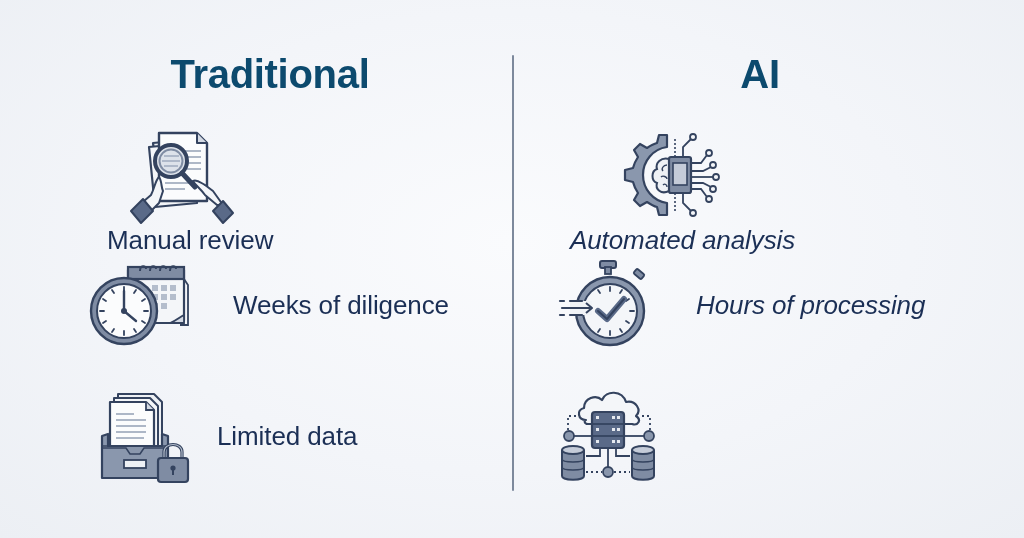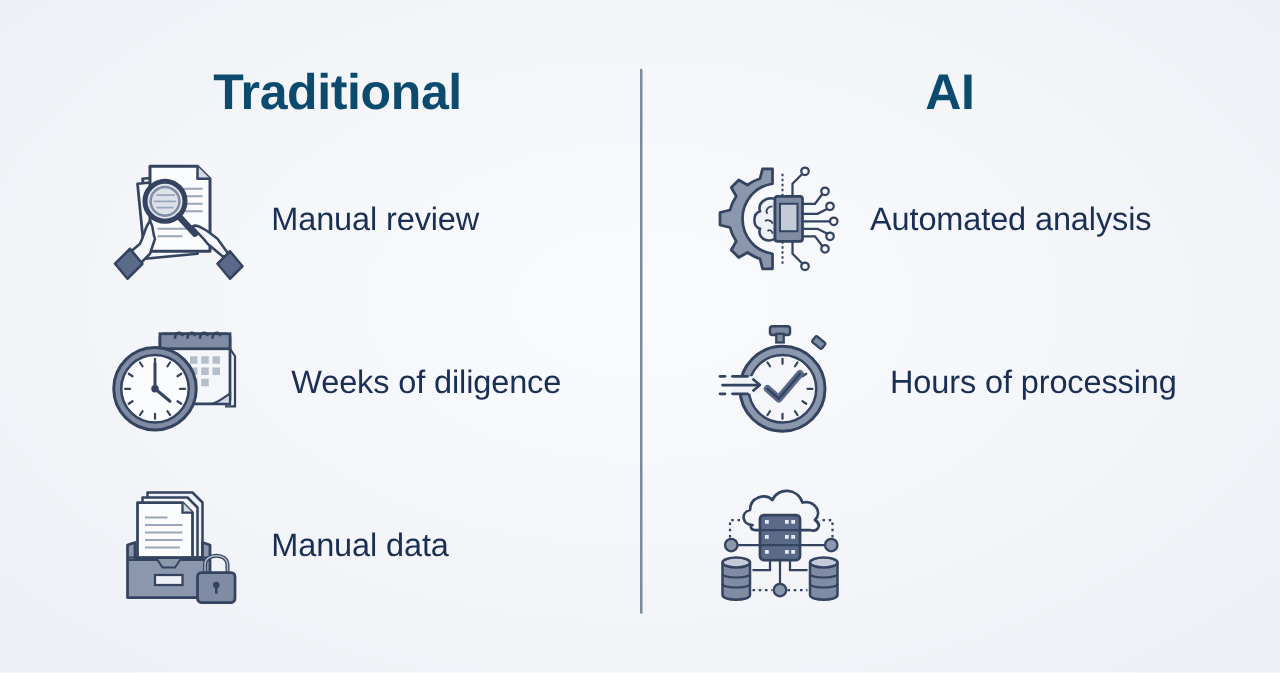--- a/index.html
+++ b/index.html
@@ -49,24 +49,24 @@
   }
   .item .label {
     font-size: 26px;
     font-weight: 400;
     color: #1b2f55;
     white-space: nowrap;
     letter-spacing: -0.1px;
   }
   .left-item { left: 86px; }
   .left-item .label { margin-left: 21px; }
-  .right-item { left: 572px; }
+  .right-item { left: 556px; font-style: italic; }
   .right-item .label { margin-left: 14px; }
 
-  .row-1 { top: 125px; }
+  .row-1 { top: 125px; flex-direction: column; }
   .row-2 { top: 255px; gap: 16px; }
   .row-3 { top: 386px; }
 </style>
 </head>
 <body>
 
 <div>
 
   <h1 class="column-title title-left">Traditional</h1>
   <h1 class="column-title title-right">AI</h1>
@@ -180,21 +180,21 @@
         <path d="M16 62 L40 62 L44 68 L54 68 L58 62 L82 62" fill="none" stroke="#34435f" stroke-width="1.6"></path>
         <rect x="38" y="74" width="22" height="8" fill="#eef1f5" stroke="#34435f" stroke-width="1.8"></rect>
 
         <path d="M78 74 L78 66 C78 56 96 56 96 66 L96 74" fill="none" stroke="#34435f" stroke-width="3.2"></path>
         <path d="M78 74 L78 66 C78 56 96 56 96 66 L96 74" fill="none" stroke="#b4bdcc" stroke-width="1.2"></path>
         <rect x="72" y="72" width="30" height="24" rx="3" fill="#7f8ca3" stroke="#34435f" stroke-width="2.2"></rect>
         <circle cx="87" cy="82" r="2.6" fill="#34435f"></circle>
         <rect x="86" y="83" width="2" height="6" fill="#34435f"></rect>
       </svg>
     </span>
-    <span class="label">Manual data</span>
+    <span class="label">Limited data</span>
   </div>
 
   <div class="item right-item row-1">
     <span class="icon">
       <svg width="110" height="100" viewBox="0 0 110 100">
 
         <path d="M46 10 L38 10 L36 18 C32 19 29 21 26 23 L19 19 L13 25 L17 32 C15 35 13 39 12 43 L4 45 L4 55 L12 57 C13 61 15 65 17 68 L13 75 L19 81 L26 77 C29 79 32 81 36 82 L38 90 L46 90 L46 78 C32 76 22 64 22 50 C22 36 32 24 46 22 Z" fill="#8a97ad" stroke="#34435f" stroke-width="2.2" stroke-linejoin="round"></path>
 
         <path d="M48 34 C40 32 34 38 36 44 C30 46 30 56 36 58 C34 64 40 70 48 66 Z" fill="#eef1f5" stroke="#34435f" stroke-width="2"></path>
         <path d="M46 40 C42 40 40 44 42 46 M40 52 C42 50 46 52 46 54 M42 60 C44 58 46 60 46 62" fill="none" stroke="#34435f" stroke-width="1.4"></path>

